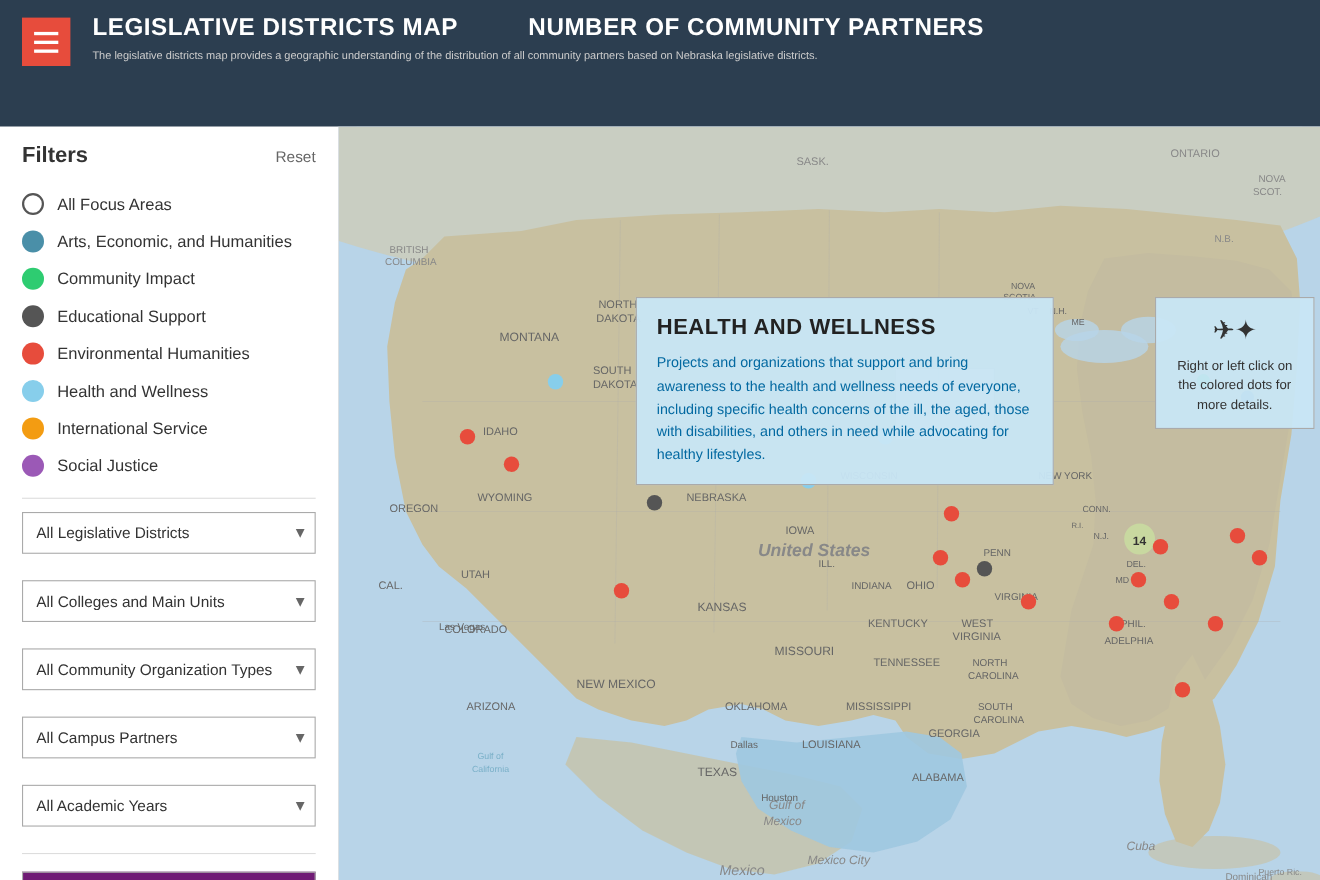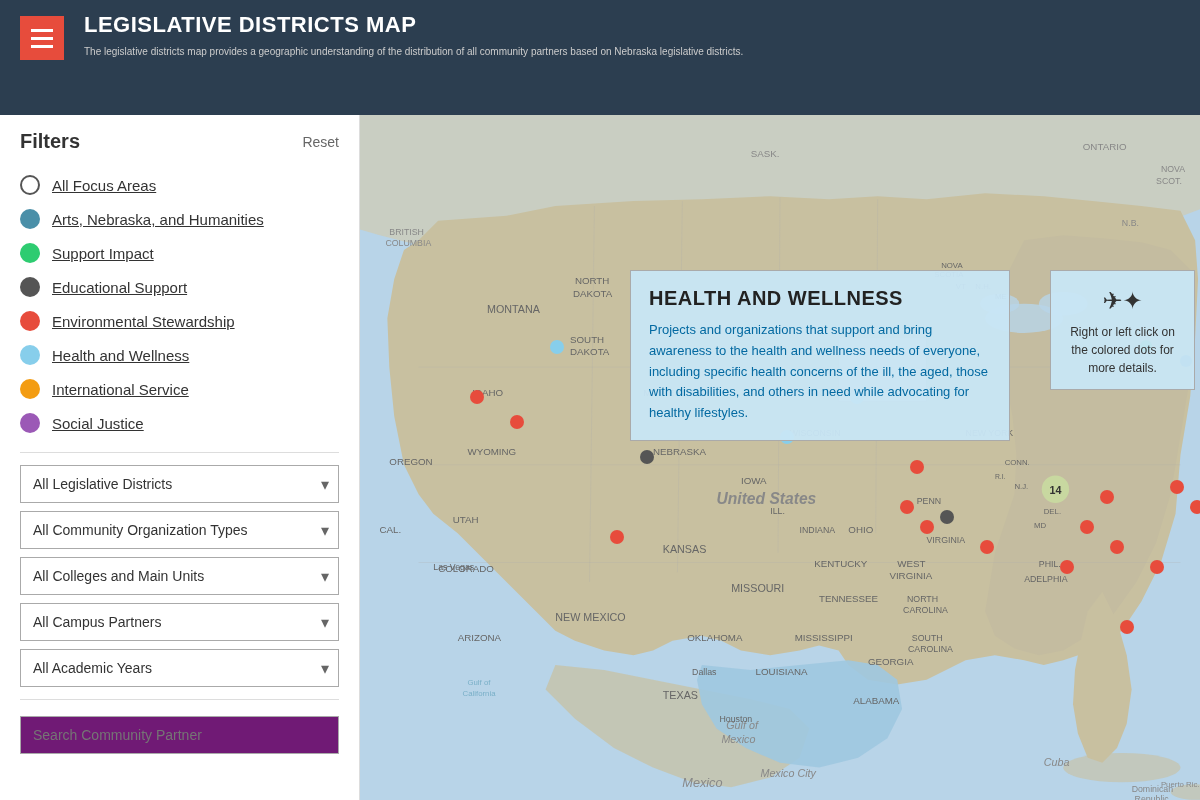--- a/index.html
+++ b/index.html
@@ -62,21 +62,21 @@
 
     
     .main-layout {
       display: flex;
       flex: 1;
       overflow: hidden;
     }
 
     
     .sidebar {
-      width: 360px;
+      width: 308px;
       background: white;
       flex-shrink: 0;
       overflow-y: auto;
       padding: 15px 20px;
       border-right: 1px solid #ddd;
     }
     .sidebar-header {
       display: flex;
       justify-content: space-between;
       align-items: center;
@@ -97,41 +97,40 @@
 
     
     .focus-area-item {
       display: flex;
       align-items: center;
       gap: 12px;
       padding: 7px 0;
       cursor: pointer;
       font-size: 15px;
       color: #333;
-      text-decoration: underline;
     }
     .focus-dot {
       width: 20px;
       height: 20px;
       border-radius: 50%;
       flex-shrink: 0;
     }
     .dot-all { background: transparent; border: 2px solid #555; }
     .dot-arts { background: #4a8fa8; }
     .dot-economic { background: #2ecc71; }
     .dot-educational { background: #555; }
     .dot-environmental { background: #e74c3c; }
     .dot-health { background: #87ceeb; }
     .dot-international { background: #f39c12; }
     .dot-social { background: #9b59b6; }
 
     .divider { border: none; border-top: 1px solid #ddd; margin: 12px 0; }
     .filter-select-wrapper {
       position: relative;
-      margin-bottom: 8px;
+      margin-bottom: 24px;
     }
     .filter-select-wrapper::after {
       content: '▾';
       position: absolute;
       right: 10px;
       top: 50%;
       transform: translateY(-50%);
       pointer-events: none;
       color: #666;
     }
@@ -228,20 +227,21 @@
 
 <div class="header">
   <button class="hamburger-btn">
     <span></span>
     <span></span>
     <span></span>
   </button>
   <div class="header-content">
     <div class="header-titles">
       <span class="header-title-main">LEGISLATIVE DISTRICTS MAP</span>
+      <span class="header-title-secondary">NUMBER OF COMMUNITY PARTNERS</span>
     </div>
     <div class="header-desc">The legislative districts map provides a geographic understanding of the distribution of all community partners based on Nebraska legislative districts.</div>
   </div>
 </div>
 
 <div class="main-layout">
 
   <div class="sidebar">
     <div class="sidebar-header">
       <span class="sidebar-title">Filters</span>
@@ -249,33 +249,33 @@
     </div>
 
     
     <div id="focus-areas-container">
         <div class="focus-area-item">
       <div class="focus-dot dot-all"></div>
       <span>All Focus Areas</span>
     </div>
         <div class="focus-area-item">
       <div class="focus-dot dot-arts"></div>
-      <span>Arts, Nebraska, and Humanities</span>
+      <span>Arts, Economic, and Humanities</span>
     </div>
         <div class="focus-area-item">
       <div class="focus-dot dot-economic"></div>
-      <span>Support Impact</span>
+      <span>Community Impact</span>
     </div>
         <div class="focus-area-item">
       <div class="focus-dot dot-educational"></div>
       <span>Educational Support</span>
     </div>
         <div class="focus-area-item">
       <div class="focus-dot dot-environmental"></div>
-      <span>Environmental Stewardship</span>
+      <span>Environmental Humanities</span>
     </div>
         <div class="focus-area-item">
       <div class="focus-dot dot-health"></div>
       <span>Health and Wellness</span>
     </div>
         <div class="focus-area-item">
       <div class="focus-dot dot-international"></div>
       <span>International Service</span>
     </div>
         <div class="focus-area-item">
@@ -287,26 +287,26 @@
     <hr class="divider">
 
     
     <div class="filter-select-wrapper">
       <select>
         <option>All Legislative Districts</option>
       </select>
     </div>
     <div class="filter-select-wrapper">
       <select>
-        <option>All Community Organization Types</option>
+        <option>All Colleges and Main Units</option>
       </select>
     </div>
     <div class="filter-select-wrapper">
       <select>
-        <option>All Colleges and Main Units</option>
+        <option>All Community Organization Types</option>
       </select>
     </div>
     <div class="filter-select-wrapper">
       <select>
         <option>All Campus Partners</option>
       </select>
     </div>
     <div class="filter-select-wrapper">
       <select>
         <option>All Academic Years</option>

